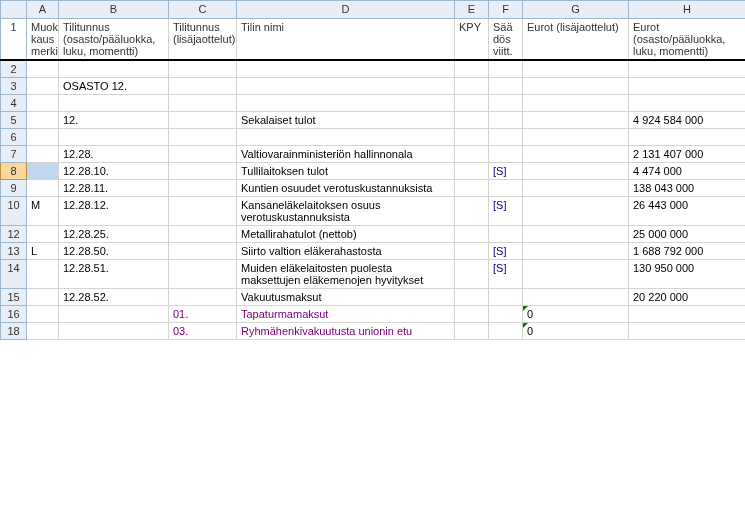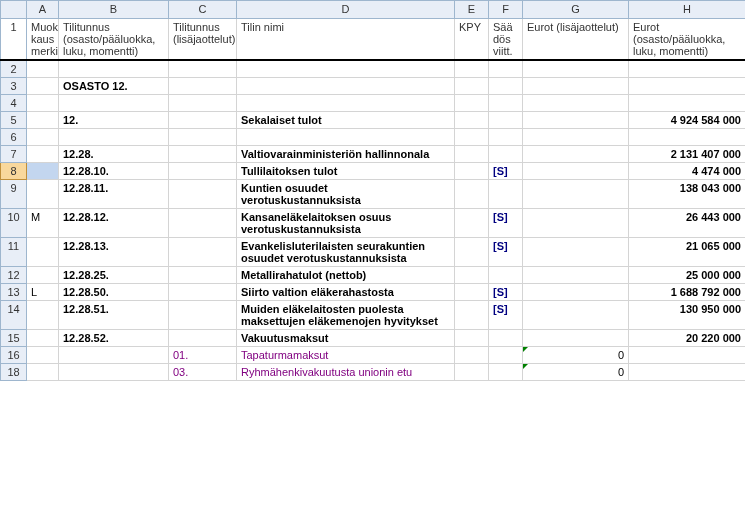--- a/index.html
+++ b/index.html
@@ -38,23 +38,23 @@
     width: 26px;
     font-size: 11px;
   }
   .hdr-row td {
     background: #fff;
     font-size: 11px;
     color: #333;
     vertical-align: top;
     border-bottom: 2px solid #000;
   }
-  .bold { font-weight: bold; }
+  .bold { font-weight: normal; }
   .purple { color: #800080; }
-  .right { text-align: right; }
+  .right { }
   .corner {
     background: #e8eef7;
     border: 1px solid #9eb6ce;
   }
   .tri {
     position: relative;
   }
   .tri::before {
     content: "";
     position: absolute;
@@ -208,31 +208,20 @@
         <td>M</td>
         <td class="bold">12.28.12.</td>
         <td></td>
         <td class="bold">Kansaneläkelaitoksen osuus verotuskustannuksista</td>
         <td></td>
         <td class="bold" style="color: rgb(0, 0, 128);">[S]</td>
         <td class="right"></td>
         <td class="bold right">26 443 000</td>
       </tr>
       <tr>
-        <td class="row-header">11</td>
-        <td></td>
-        <td class="bold">12.28.13.</td>
-        <td></td>
-        <td class="bold">Evankelisluterilaisten seurakuntien osuudet verotuskustannuksista</td>
-        <td></td>
-        <td class="bold" style="color: rgb(0, 0, 128);">[S]</td>
-        <td class="right"></td>
-        <td class="bold right">21 065 000</td>
-      </tr>
-      <tr>
         <td class="row-header">12</td>
         <td></td>
         <td class="bold">12.28.25.</td>
         <td></td>
         <td class="bold">Metallirahatulot (nettob)</td>
         <td></td>
         <td class="bold" style="color: rgb(0, 0, 128);"></td>
         <td class="right"></td>
         <td class="bold right">25 000 000</td>
       </tr>

